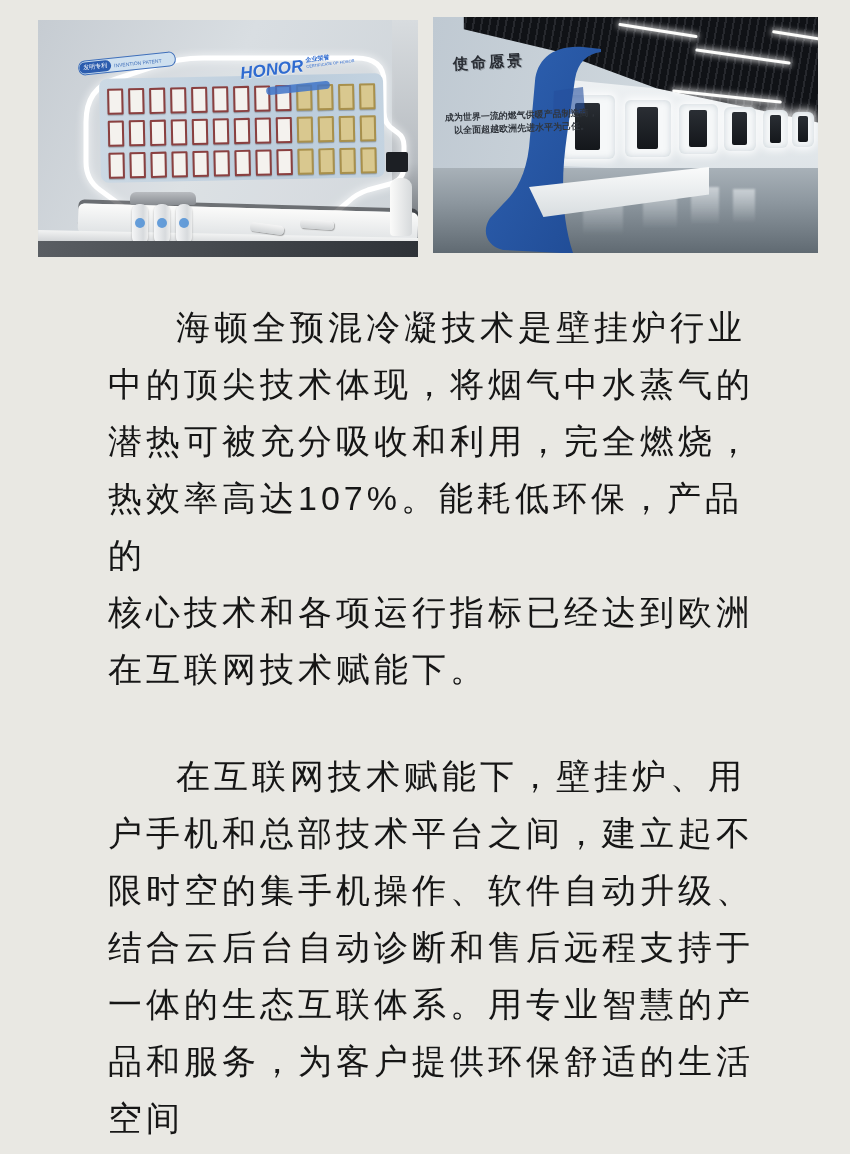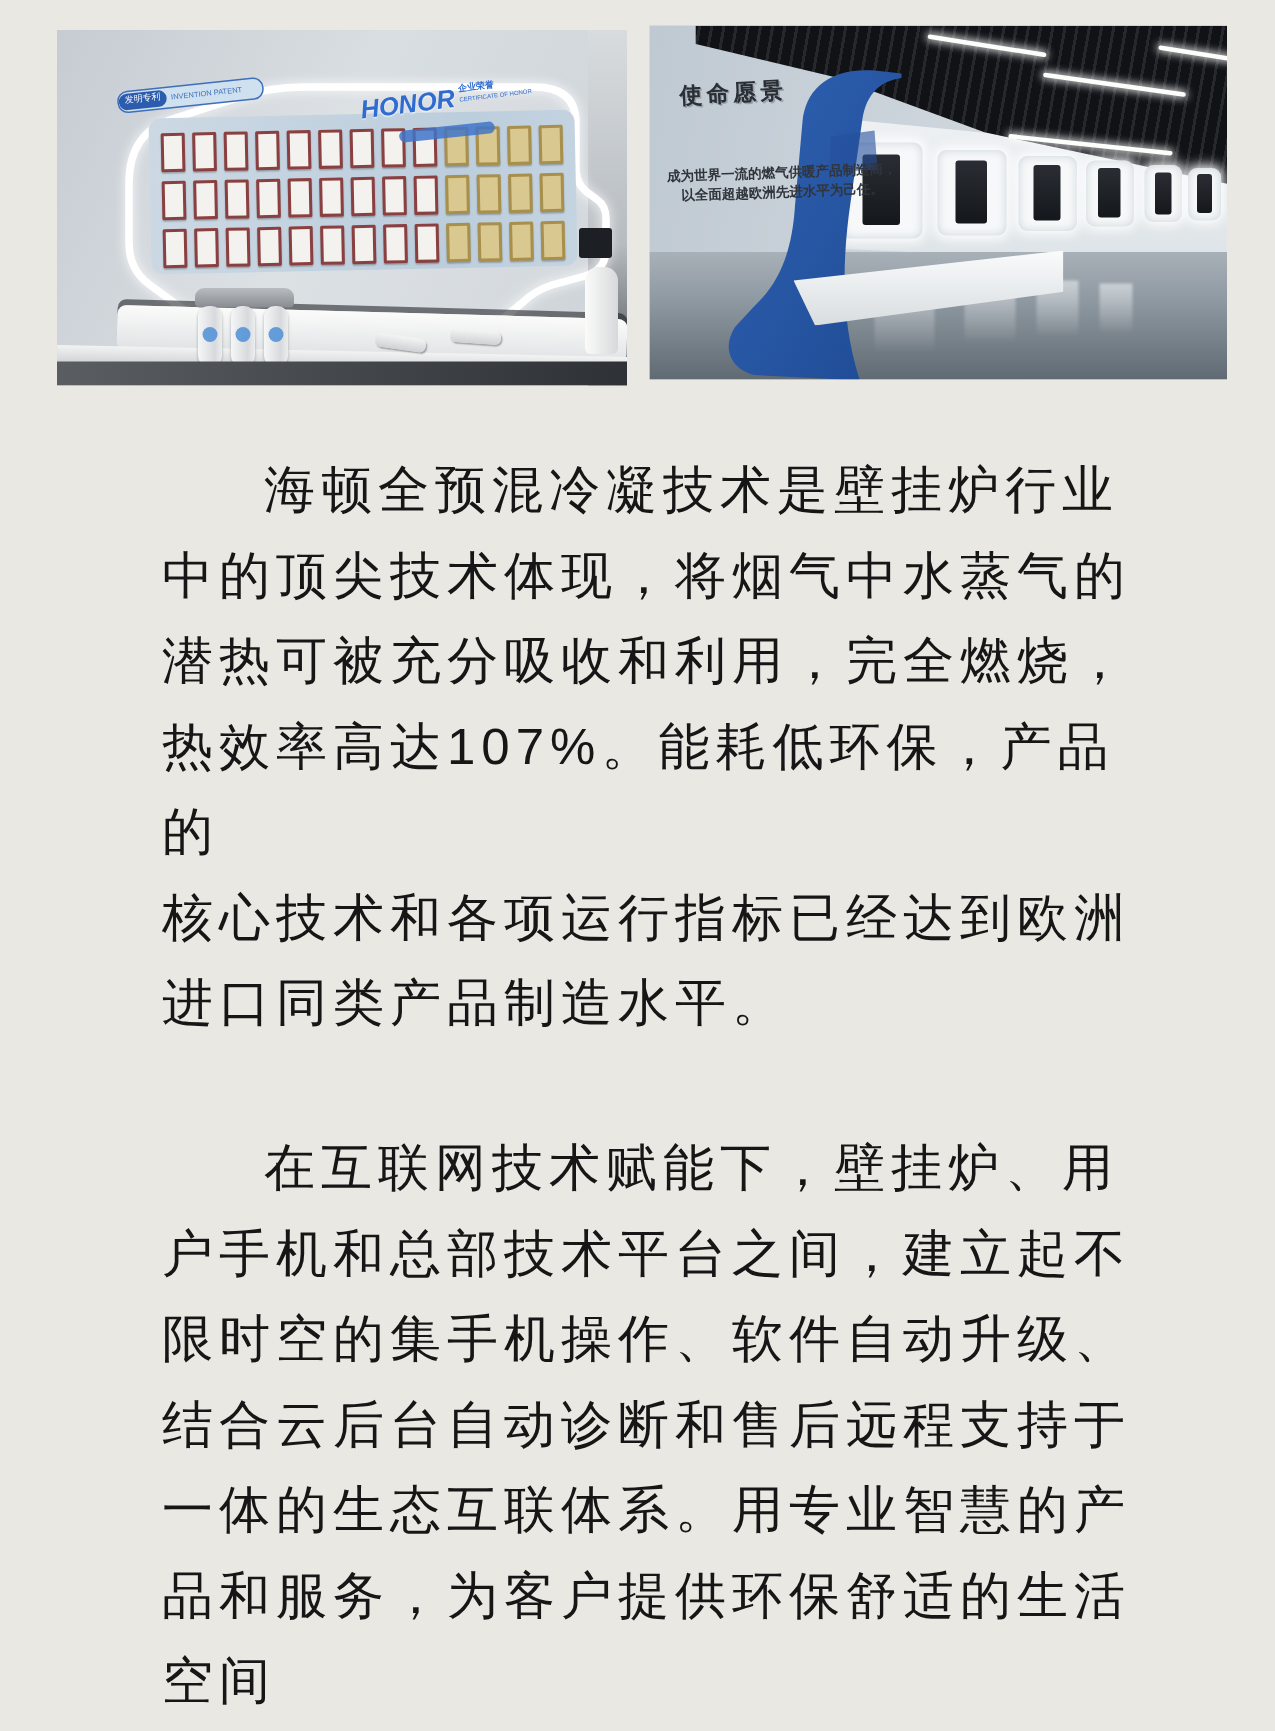--- a/index.html
+++ b/index.html
@@ -108,21 +108,21 @@
   .mission-lines{position:absolute;left:6px;top:92px;width:165px;transform:rotate(-2deg);text-align:center;}
   .mission-lines .m1{font-size:9px;font-weight:bold;color:#30353c;line-height:13px;white-space:nowrap;}
   .mission-lines .m2{font-size:9px;font-weight:bold;color:#30353c;line-height:13px;white-space:nowrap;}
 
   
   .article{position:absolute;left:108px;top:299px;width:656px;}
   .article p{
     margin:0;font-size:34px;line-height:57px;letter-spacing:4px;
     color:#161616;text-indent:2em;white-space:pre-line;font-weight:400;
   }
-  .article p + p{margin-top:53px;}
+  .article p + p{margin-top:53px;font-family:Liberation Mono, monospace;}
 </style>
 </head>
 <body>
 
 <div class="page">
 
   <figure class="photo photo-left" style="margin:0;">
     <div class="lp-wall"></div>
     <div class="lp-rightwall"></div>
     <svg class="lp-outline" width="380" height="237" viewBox="0 0 380 237">
@@ -245,21 +245,21 @@
       <div class="m2">以全面超越欧洲先进水平为己任。</div>
     </div>
   </figure>
 
   <div class="article">
     <p>海顿全预混冷凝技术是壁挂炉行业
 中的顶尖技术体现，将烟气中水蒸气的
 潜热可被充分吸收和利用，完全燃烧，
 热效率高达107%。能耗低环保，产品的
 核心技术和各项运行指标已经达到欧洲
-进口同类产品制造水平。</p>
+在互联网技术赋能下。</p>
     <p>在互联网技术赋能下，壁挂炉、用
 户手机和总部技术平台之间，建立起不
 限时空的集手机操作、软件自动升级、
 结合云后台自动诊断和售后远程支持于
 一体的生态互联体系。用专业智慧的产
 品和服务，为客户提供环保舒适的生活
 空间</p>
   </div>
 
 </div>

